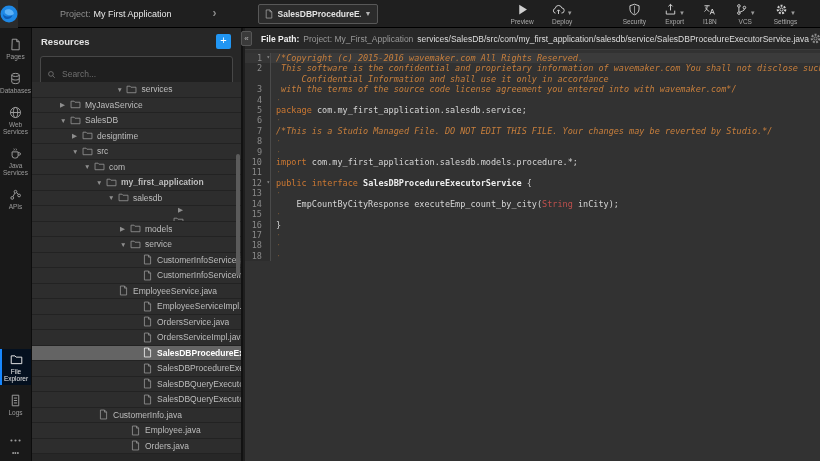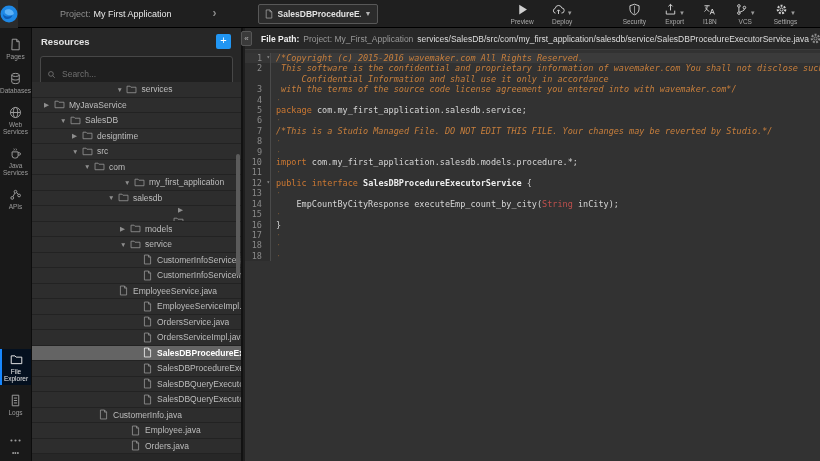--- a/index.html
+++ b/index.html
@@ -312,21 +312,21 @@
     <div class="tree">
         <div class="trow" style="padding-left: 16px; justify-content: center;">
           <span class="arr">▼</span>
           <span class="icn">
             <svg viewBox="0 0 16 16" fill="none" stroke="currentColor" stroke-width="1.2">
               <path d="M1.5 3.2h4.4l1.3 1.5h7.3v8h-13z"></path>
             </svg>
           </span>
           <span class="tl">services</span>
         </div>
-        <div class="trow" style="padding-left: 12px;">
+        <div class="trow" style="padding-left: 28px;">
           <span class="arr">▶</span>
           <span class="icn">
             <svg viewBox="0 0 16 16" fill="none" stroke="currentColor" stroke-width="1.2">
               <path d="M1.5 3.2h4.4l1.3 1.5h7.3v8h-13z"></path>
             </svg>
           </span>
           <span class="tl">MyJavaService</span>
         </div>
         <div class="trow" style="padding-left: 28px;">
           <span class="arr">▼</span>
@@ -357,21 +357,21 @@
         </div>
         <div class="trow" style="padding-left: 52px;">
           <span class="arr">▼</span>
           <span class="icn">
             <svg viewBox="0 0 16 16" fill="none" stroke="currentColor" stroke-width="1.2">
               <path d="M1.5 3.2h4.4l1.3 1.5h7.3v8h-13z"></path>
             </svg>
           </span>
           <span class="tl">com</span>
         </div>
-        <div class="trow" style="padding-left: 92px;">
+        <div class="trow" style="padding-left: 64px; font-weight: bold;">
           <span class="arr">▼</span>
           <span class="icn">
             <svg viewBox="0 0 16 16" fill="none" stroke="currentColor" stroke-width="1.2">
               <path d="M1.5 3.2h4.4l1.3 1.5h7.3v8h-13z"></path>
             </svg>
           </span>
           <span class="tl">my_first_application</span>
         </div>
         <div class="trow" style="padding-left: 76px;">
           <span class="arr">▼</span>

